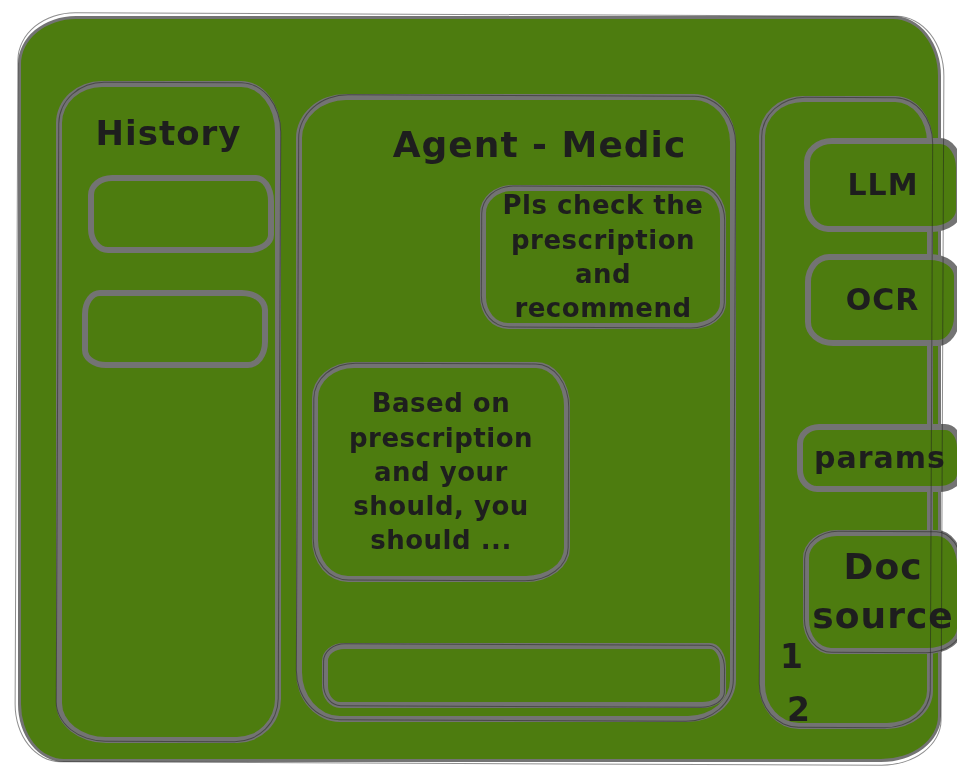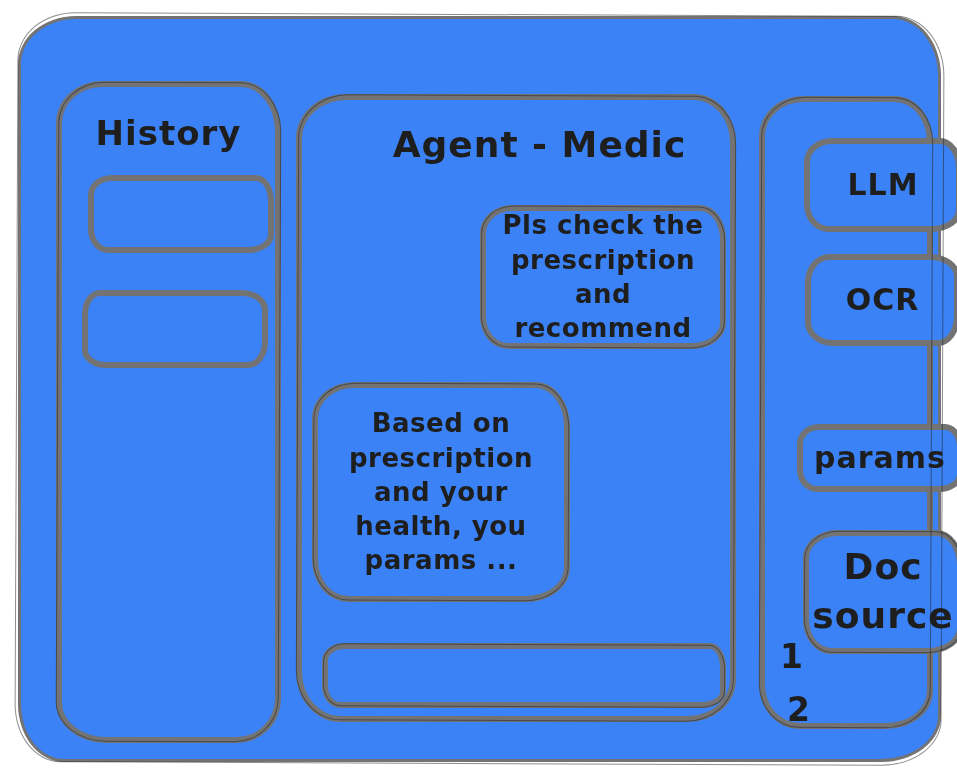--- a/index.html
+++ b/index.html
@@ -12,21 +12,21 @@
     font-family: "DejaVu Sans", sans-serif;
     color: #1e1e1e;
   }
   .stage { position: relative; width: 957px; height: 777px; }
 
   
   .sketch {
     position: absolute;
     box-sizing: border-box;
     border: 6px solid #737373;
-    background: #3b82f6;
+    background: #4d7c0f;
   }
   
   .sketch.dbl::after {
     content: "";
     position: absolute;
     inset: -5px;
     border: 1.6px solid #1e1e1e;
     opacity: 0.5;
     border-radius: inherit;
     transform: rotate(0.25deg);
@@ -74,21 +74,20 @@
   .bubble {
     display: flex;
     align-items: center;
     justify-content: center;
     text-align: center;
     font-size: 26px;
     font-weight: 700;
     line-height: 1.32;
     padding: 8px 10px;
     letter-spacing: 0.5px;
-    margin-top: 20px;
   }
   .bubble-user {
     left: 178px; top: 85px; width: 246px; height: 144px;
     border-radius: 32px 26px 34px 28px / 28px 34px 26px 32px;
   }
   .bubble-assistant {
     left: 10px; top: 262px; width: 258px; height: 220px;
     border-radius: 42px 34px 44px 36px / 36px 44px 34px 42px;
   }
   .chat-input {
@@ -144,21 +143,21 @@
     </aside>
 
     <main class="sketch dbl center-panel">
       <div class="chat-title">Agent - Medic</div>
 
       <div class="sketch dbl bubble bubble-user">
         <span>Pls check the prescription and recommend</span>
       </div>
 
       <div class="sketch dbl bubble bubble-assistant">
-        <span>Based on prescription and your health, you params ...</span>
+        <span>Based on prescription and your should, you should ...</span>
       </div>
 
       <div class="sketch dbl chat-input"></div>
     </main>
 
     <aside class="sketch dbl right-panel">
       <div class="sketch tool-box tool-llm">
         <span class="lbl">LLM</span>
       </div>
       <div class="sketch tool-box tool-ocr">

